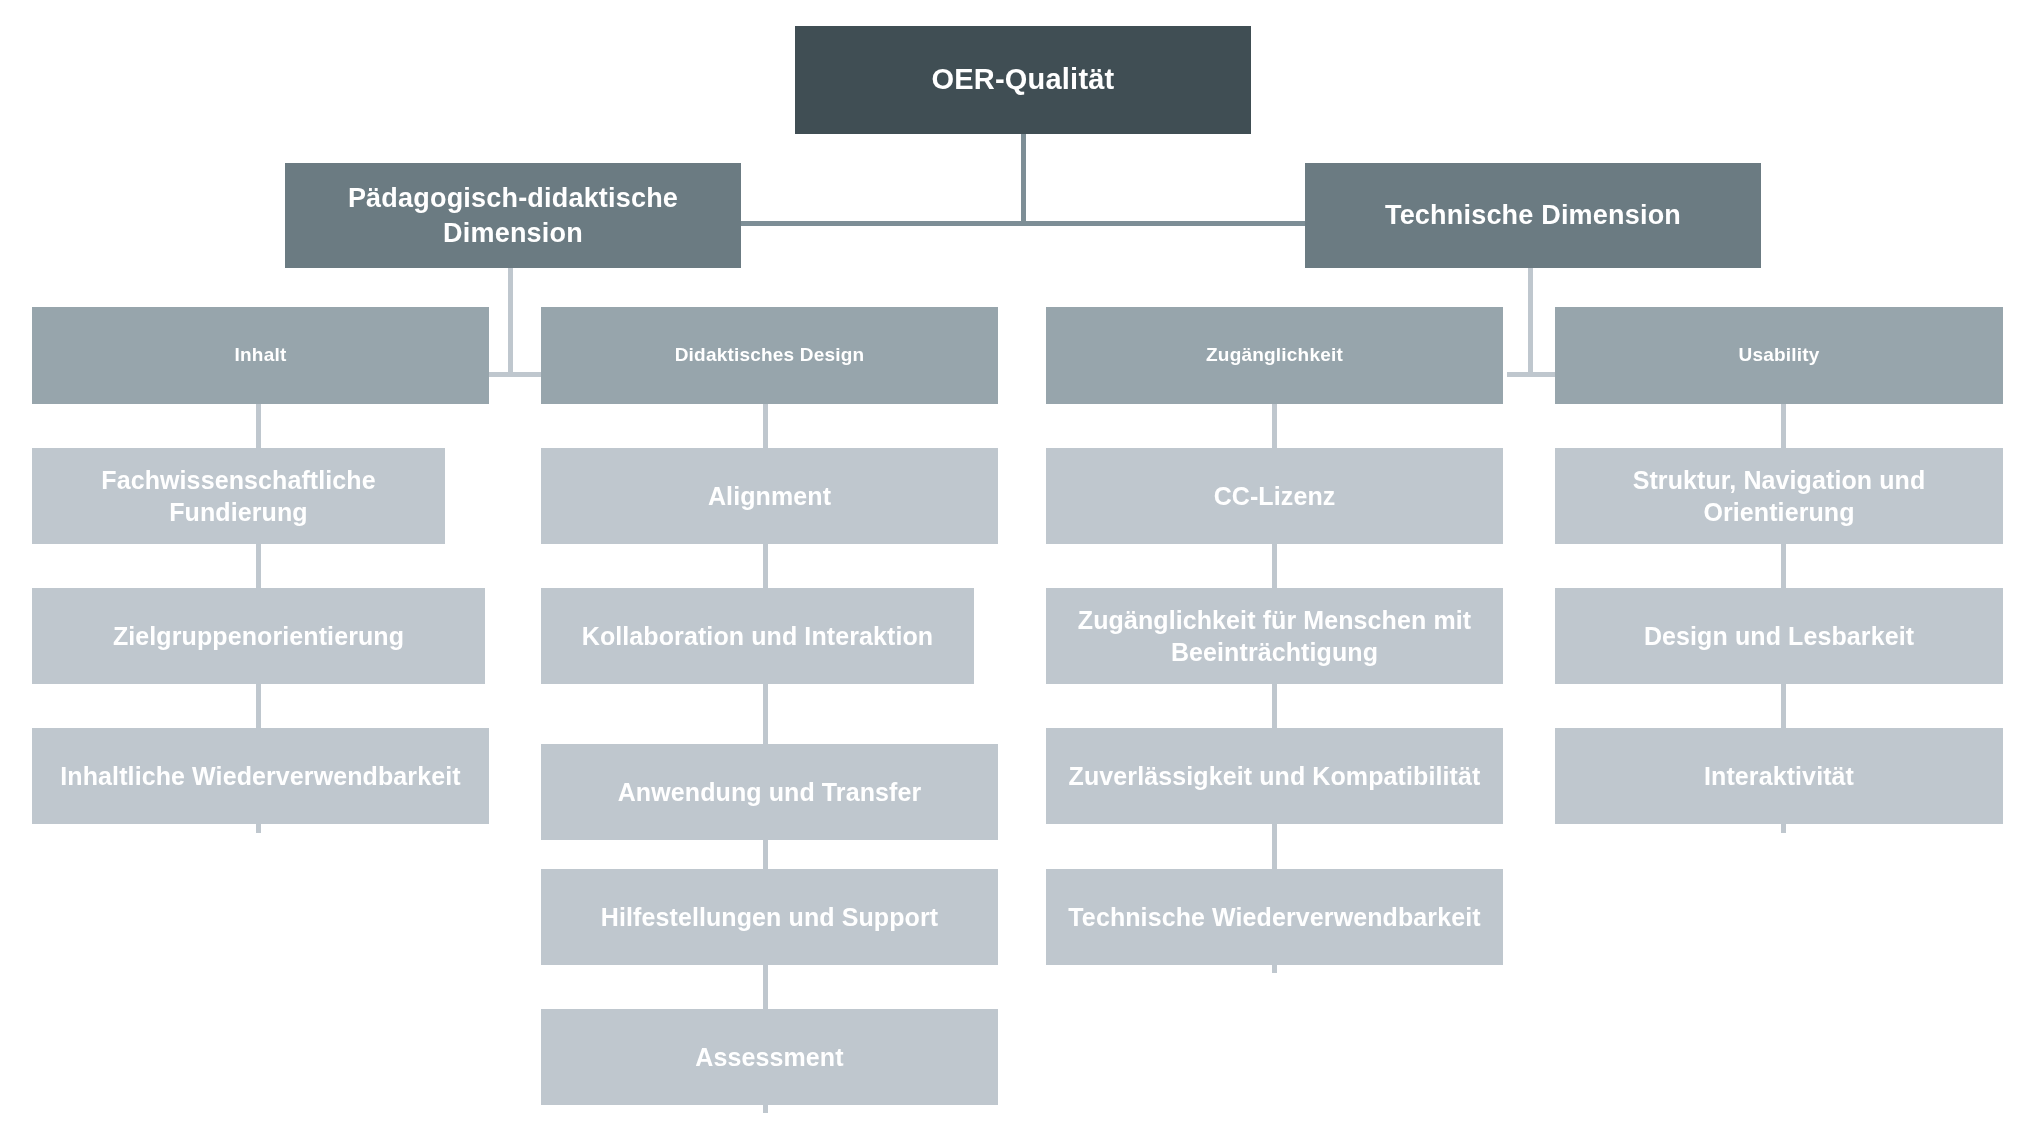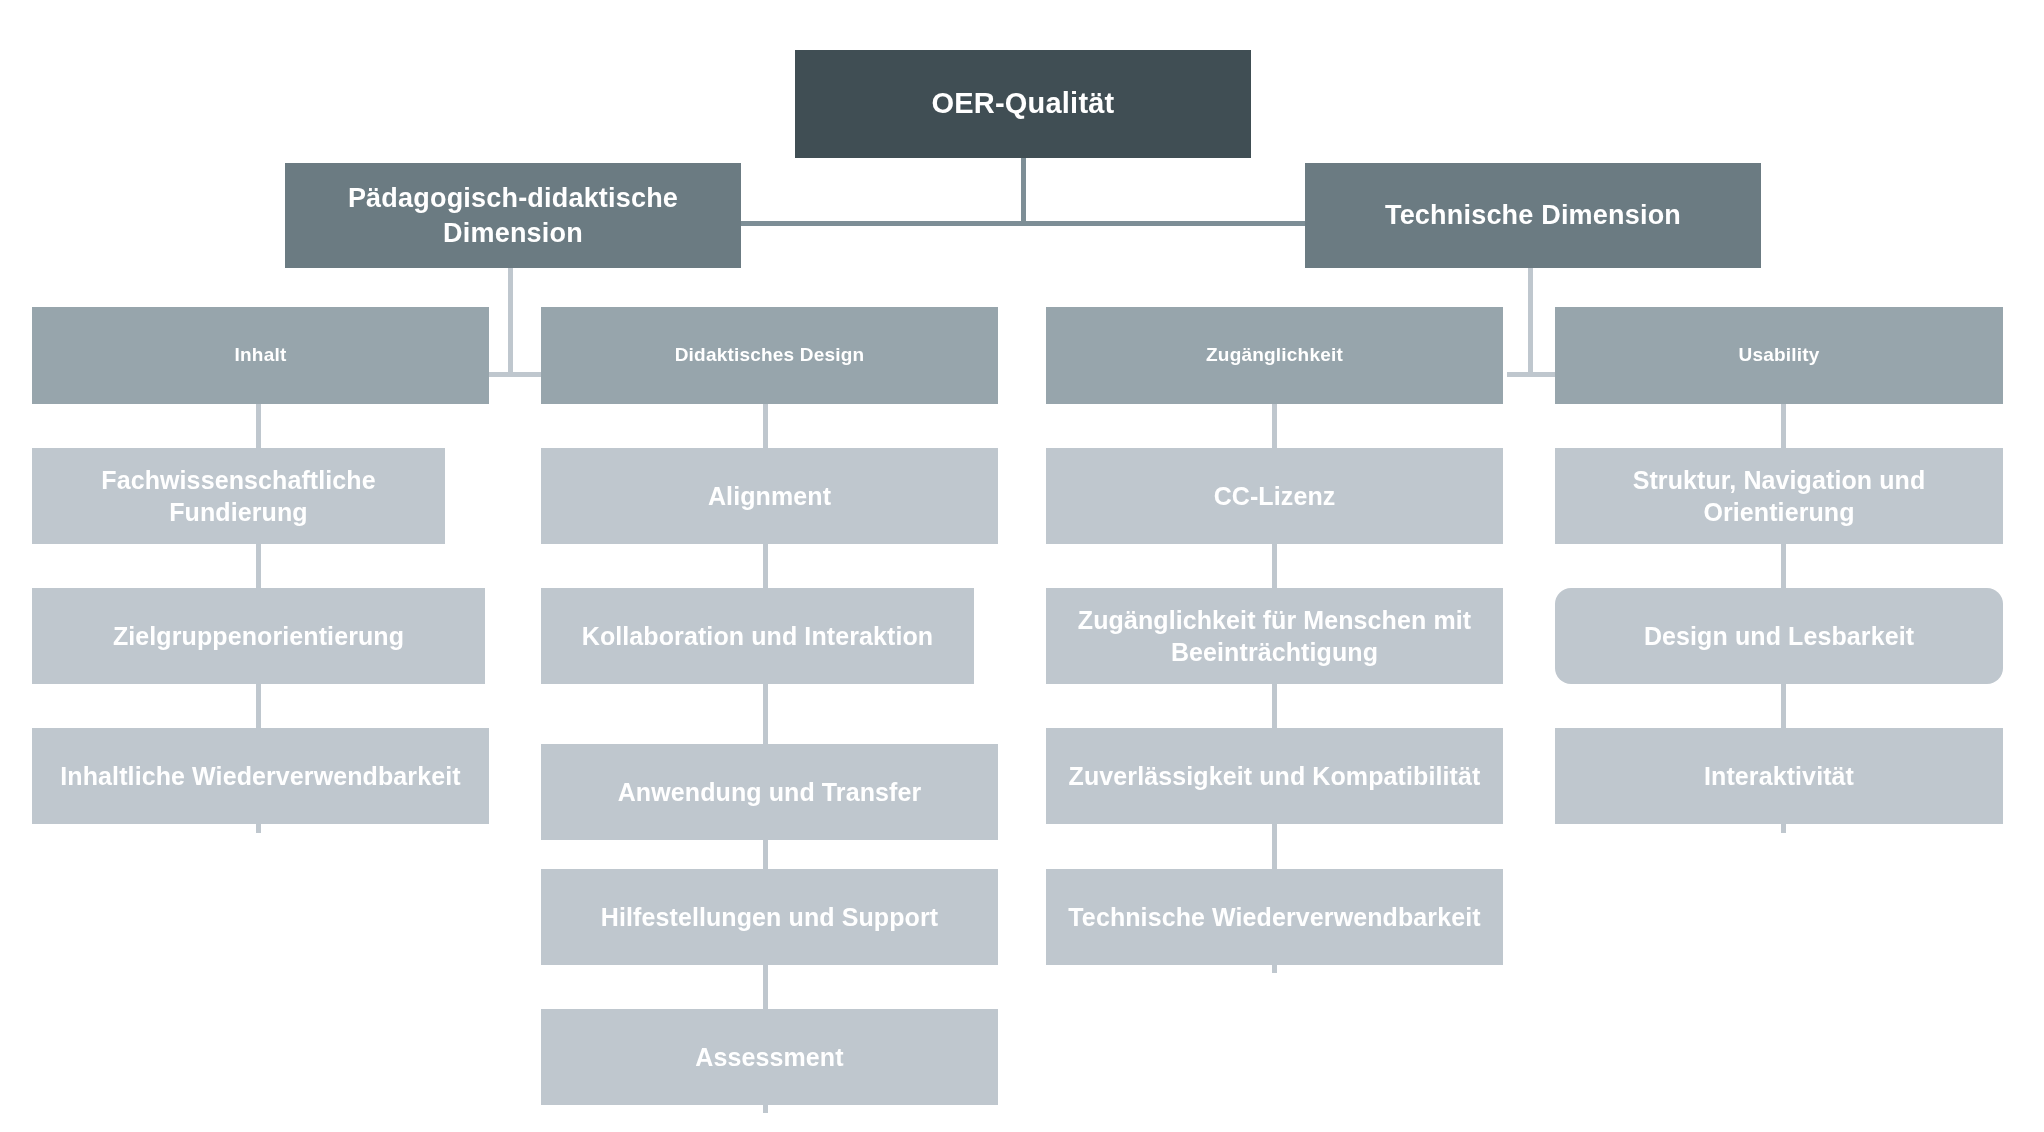--- a/index.html
+++ b/index.html
@@ -78,21 +78,21 @@
   <div class="conn" style="left:1507px; top:372px; width:57px; height:5px;"></div>
 
   <div class="conn" style="left:256px; top:404px; width:5px; height:429px;"></div>
 
   <div class="conn" style="left:763px; top:404px; width:5px; height:709px;"></div>
 
   <div class="conn" style="left:1272px; top:404px; width:5px; height:569px;"></div>
 
   <div class="conn" style="left:1781px; top:404px; width:5px; height:429px;"></div>
 
-  <div class="node level-0" style="left:795px; top:26px; width:456px; height:108px;margin-top:24px;">
+  <div class="node level-0" style="left:795px; top:26px; width:456px; height:108px;">
     <span>OER-Qualität</span>
   </div>
 
   <div class="node level-1" style="left:285px; top:163px; width:456px; height:105px;">
     <span>Pädagogisch-didaktische Dimension</span>
   </div>
 
   <div class="node level-1" style="left:1305px; top:163px; width:456px; height:105px;justify-content:center;">
     <span>Technische Dimension</span>
   </div>
@@ -158,21 +158,21 @@
   </div>
 
   <div class="node level-3" style="left:1046px; top:869px; width:457px; height:96px;">
     <span>Technische Wiederverwendbarkeit</span>
   </div>
 
   <div class="node level-3" style="left:1555px; top:448px; width:448px; height:96px;">
     <span>Struktur, Navigation und Orientierung</span>
   </div>
 
-  <div class="node level-3" style="left:1555px; top:588px; width:448px; height:96px;border-radius:16px;">
+  <div class="node level-3" style="left:1555px; top:588px; width:448px; height:96px;">
     <span>Design und Lesbarkeit</span>
   </div>
 
   <div class="node level-3" style="left:1555px; top:728px; width:448px; height:96px;">
     <span>Interaktivität</span>
   </div>
 
 </div>
 
 </body></html>

